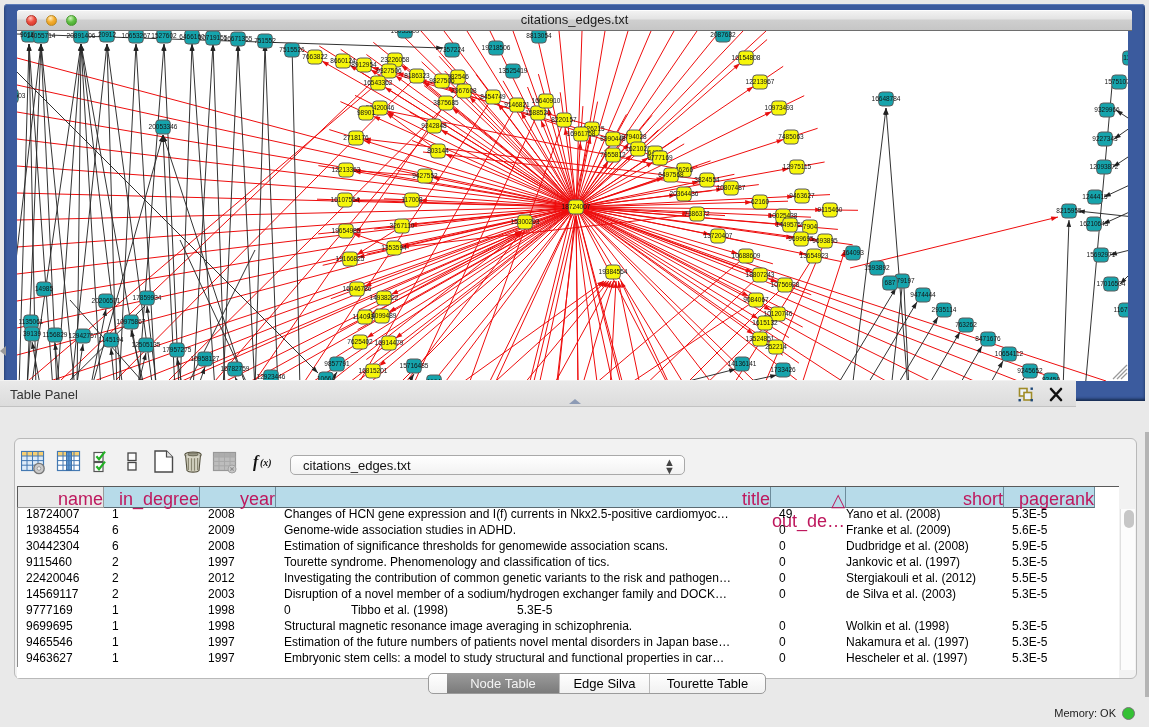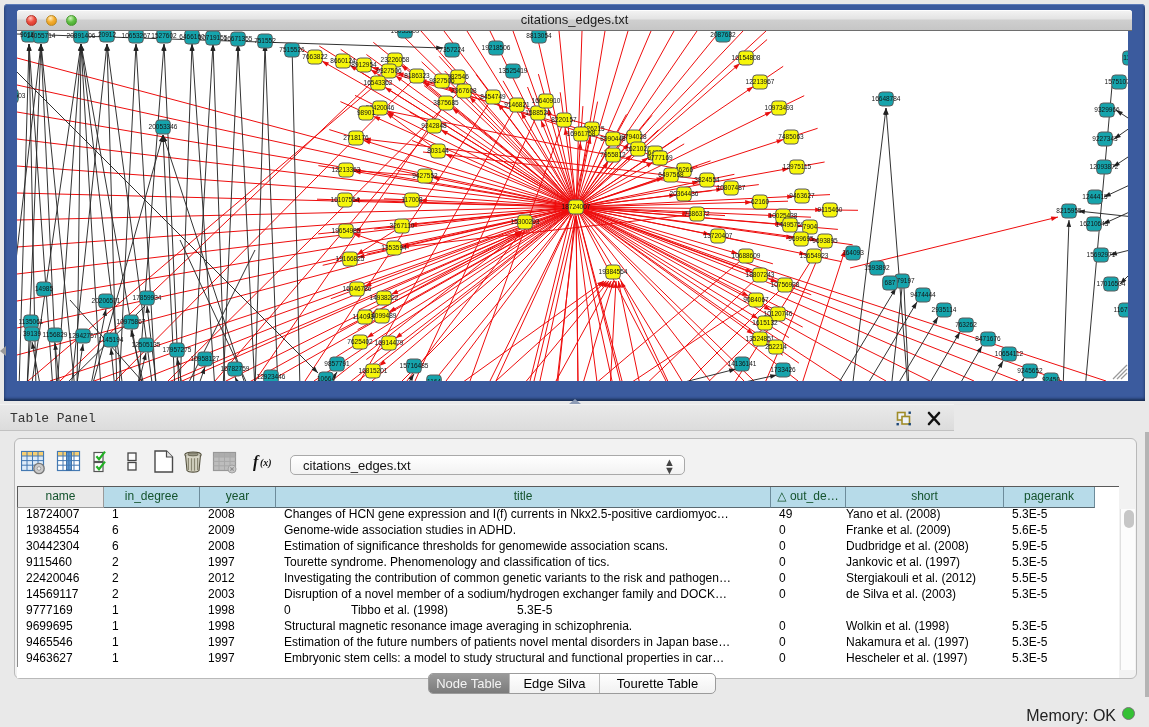--- a/index.html
+++ b/index.html
@@ -19,63 +19,63 @@
 #titletext { position:absolute; width:100%; text-align:center; top:2px;
   font-size:13px; color:#1c1c1c; }
 .tl { position:absolute; top:5px; width:11px; height:11px; border-radius:50%; }
 #tl-r { left:9px; background:radial-gradient(circle at 38% 25%,#ffc5bd 0%,#ee4f41 45%,#cc2f23 100%); border:0.5px solid #b8372c;}
 #tl-y { left:29px; background:radial-gradient(circle at 38% 25%,#ffeec2 0%,#f4ac2d 45%,#d88f15 100%); border:0.5px solid #bd8a21;}
 #tl-g { left:49px; background:radial-gradient(circle at 38% 25%,#d2f3c0 0%,#61c144 45%,#3d9a24 100%); border:0.5px solid #4a9a33;}
 #canvas { position:absolute; left:13px; top:27px; width:1111px; height:350px;
   background:#fff; overflow:hidden; }
 
 
-#tpbar { position:absolute; left:0; top:404px; width:954px; height:27px;
+#tpbar { position:absolute; left:0; top:380px; width:1076px; height:27px;
   background:linear-gradient(180deg,#e9e9e9,#dcdcdc);
-  border-top:1px solid #f2f2f2; border-bottom:1px solid #c2c2c2;font-family:Liberation Mono, monospace; }
+  border-top:1px solid #f2f2f2; border-bottom:1px solid #c2c2c2; }
 #tpbar .lbl { position:absolute; left:10px; top:6px; font-size:13px; color:#333; }
 #panelbg { position:absolute; left:0; top:432px; width:1149px; height:295px;
   background:#e9e9e9; border-right:4px solid #b4b4b4; }
 #container { position:absolute; left:14px; top:438px; width:1123px; height:241px;
   background:#f2f2f2; border:1px solid #b9b9b9; border-radius:6px; }
 #toolbar { position:absolute; left:0; top:0; width:100%; height:44px; }
 #combo { position:absolute; left:275px; top:16px; width:395px; height:20px;
   background:linear-gradient(180deg,#ffffff,#f2f2f2); border:1px solid #a9a9a9;
   border-radius:5px; font-size:13px; color:#111; padding:2px 0 0 12px; }
 #combo .ud { position:absolute; right:9px; top:2px; font-size:11px; color:#444;
   line-height:8px; text-align:center; }
 
 
 #tbl { position:absolute; left:2px; top:47px; width:1102px; height:192px; background:#fff; }
 #thead { display:flex; height:21px; border-top:1px solid #5a5a5a; border-left:1px solid #5a5a5a; }
 #thead .h { background:#b7dbe9; border-right:1px solid #6d8c9b; border-bottom:1px solid #5a6a72;
-  font-size:12px; color:#14532d; text-align:center; padding-top:2px; height:21px; }
+  font-size:18px; color:#be185d; text-align:right; padding-top:2px; height:21px; }
 #thead .h.g { background:#e9e9e9; border-right:1px solid #9a9a9a; border-bottom:1px solid #9a9a9a; }
 #tbody { background:#fff; border-left:1px solid #8a8a8a; }
 .tr { display:flex; height:16px; font-size:12px; color:#000; white-space:nowrap; }
 .tr div { overflow:hidden; padding-left:8px; }
 .c0{width:86px;} .c1{width:96px;} .c2{width:76px;} .c3{width:495px;}
 .c4{width:75px;} .c5{width:158px; text-align:left; padding-left:0 !important;} .c6{width:91px;}
 
 
 #sbar { position:absolute; left:1105px; top:70px; width:15px; height:161px; background:#fcfcfc; border-left:1px solid #e0e0e0; }
 #sthumb { position:absolute; left:3px; top:1px; width:10px; height:18px; background:#c6c6c6; border-radius:5px; }
 
 
 #tabs { position:absolute; left:428px; top:673px; height:21px; display:flex;
   border:1px solid #9b9b9b; border-radius:5px; overflow:hidden;
   background:linear-gradient(180deg,#ffffff,#f1f1f1); font-size:13px; }
 #tabs .t { padding-top:2px; height:100%; text-align:center; }
-#tabs .t:nth-child(1){width:80px;} #tabs .t:nth-child(3){width:89px;} #tabs .t:nth-child(5){width:115px;}
+#tabs .t:nth-child(1){width:112px;margin-left:18px;} #tabs .t:nth-child(3){width:89px;} #tabs .t:nth-child(5){width:115px;}
 #tabs .sel { background:linear-gradient(180deg,#9a9a9a,#7b7b7b); color:#f4f4f4; }
 #tabs .sep { width:1px; background:#bbb; }
 
 
 #status { position:absolute; left:0; top:697px; width:1149px; height:30px; background:#e9e9e9; }
-#status .m { position:absolute; right:33px; top:10px; font-size:16px; color:#222; }
+#status .m { position:absolute; right:33px; top:10px; font-size:11px; color:#222; }
 #memdot { position:absolute; right:14px; top:10px; width:13px; height:13px;
   border-radius:50%; background:#35c135; border:1px solid #777; }
 
 
 .ic { position:absolute; top:11px; }
 #notch { position:absolute; left:569px; top:399px; width:0; height:0;
   border-left:6px solid transparent; border-right:6px solid transparent;
   border-bottom:5px solid #8d9bb5; }
 #lefttri { position:absolute; left:0px; top:346px; width:0; height:0;
   border-top:5px solid transparent; border-bottom:5px solid transparent;

